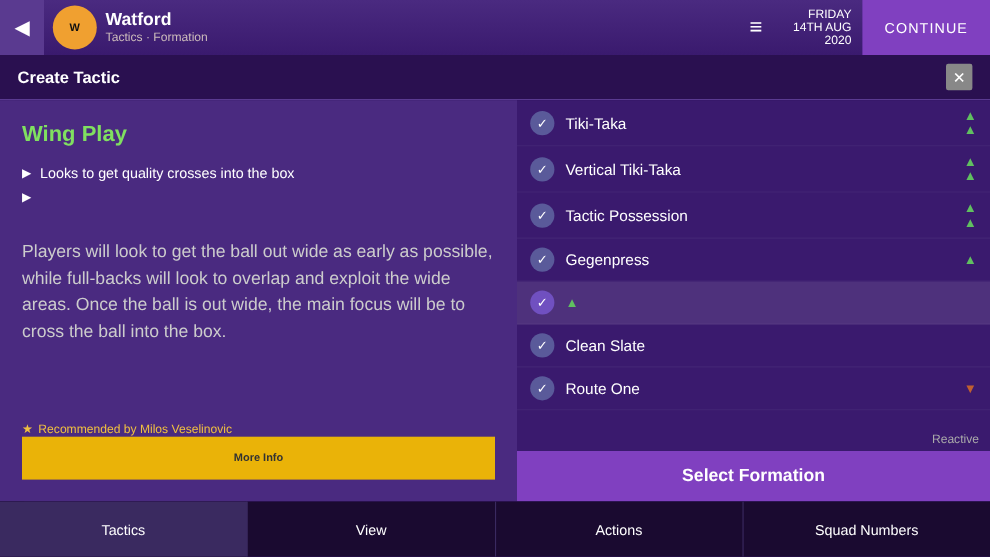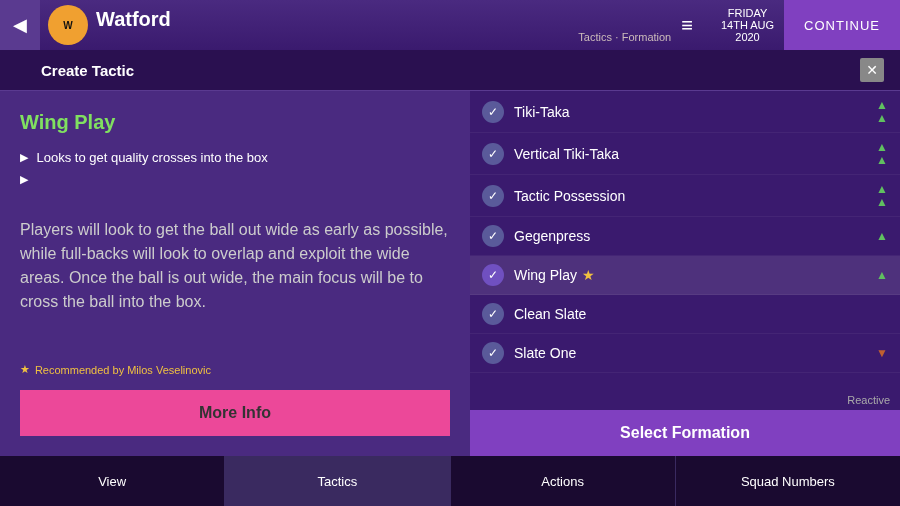--- a/index.html
+++ b/index.html
@@ -44,40 +44,39 @@
       justify-content: center;
       font-size: 10px;
       font-weight: bold;
       color: #111;
     }
     .club-info {
       flex: 1;
     }
     .club-name {
       color: white;
-      font-size: 20px;
+      font-size: 16px;
       font-weight: bold;
     }
     .club-subtitle {
       color: #cbb;
       font-size: 11px;
-      text-align: right;
     }
     .top-center {
       display: flex;
       align-items: center;
       gap: 8px;
     }
     .hamburger-icon {
       color: white;
       font-size: 20px;
       padding: 0 10px;
     }
     .date-box {
-      text-align: center;
+      text-align: right;
       color: white;
       font-size: 11px;
       padding: 0 10px;
     }
     .continue-btn {
       background: #8040c0;
       color: white;
       font-size: 13px;
       font-weight: normal;
       padding: 0 20px;
@@ -104,21 +103,20 @@
       padding: 8px 16px;
       display: flex;
       align-items: center;
       justify-content: space-between;
       border-bottom: 1px solid #5a3a90;
     }
     .modal-title {
       color: white;
       font-size: 15px;
       font-weight: bold;
-      margin-left: 25px;
     }
     .modal-close {
       width: 24px;
       height: 24px;
       background: #888;
       color: white;
       display: flex;
       align-items: center;
       justify-content: center;
       font-size: 14px;
@@ -178,30 +176,29 @@
       align-items: center;
       gap: 5px;
       margin-top: 10px;
     }
     .star-icon {
       color: #f0c040;
     }
 
     
     .more-info-btn {
-      background: #ec4899;
+      background: #eab308;
       color: #333;
       border: none;
       padding: 14px 0;
-      font-size: 16px;
+      font-size: 10px;
       font-weight: bold;
       cursor: pointer;
       text-align: center;
       width: 100%;
-      margin-top: 14px;
     }
 
     
     .right-panel {
       flex: 1;
       background: #3a1a6e;
       display: flex;
       flex-direction: column;
       overflow: hidden;
     }
@@ -436,45 +433,44 @@
           </div>
           <div class="tactic-item">
             <div class="check-icon checked">✓</div>
             <div class="tactic-item-name">Gegenpress</div>
             <div class="proactive-arrows">
               <span class="arrow-up">▲</span>
             </div>
           </div>
           <div class="tactic-item selected">
             <div class="check-icon selected-check">✓</div>
-            <div class="tactic-item-name">Wing Play<span class="star">★</span></div>
             <div class="proactive-arrows">
               <span class="arrow-up">▲</span>
             </div>
           </div>
           <div class="tactic-item">
             <div class="check-icon checked">✓</div>
             <div class="tactic-item-name">Clean Slate</div>
           </div>
           <div class="tactic-item">
             <div class="check-icon checked">✓</div>
-            <div class="tactic-item-name">Slate One</div>
+            <div class="tactic-item-name">Route One</div>
             <div class="proactive-arrows">
               <span class="arrow-down">▼</span>
             </div>
           </div>
         </div>
 
       <div class="reactive-label">Reactive</div>
 
       <div class="select-formation-btn">Select Formation</div>
     </div>
 
   </div>
 </div>
 
 <div class="bottom-bar">
 
-<div class="bottom-tab">View</div>
-    <div class="bottom-tab active">Tactics</div>
+<div class="bottom-tab active">Tactics</div>
+    <div class="bottom-tab">View</div>
     <div class="bottom-tab">Actions</div>
     <div class="bottom-tab">Squad Numbers</div>
   </div>
 
 </body></html>

